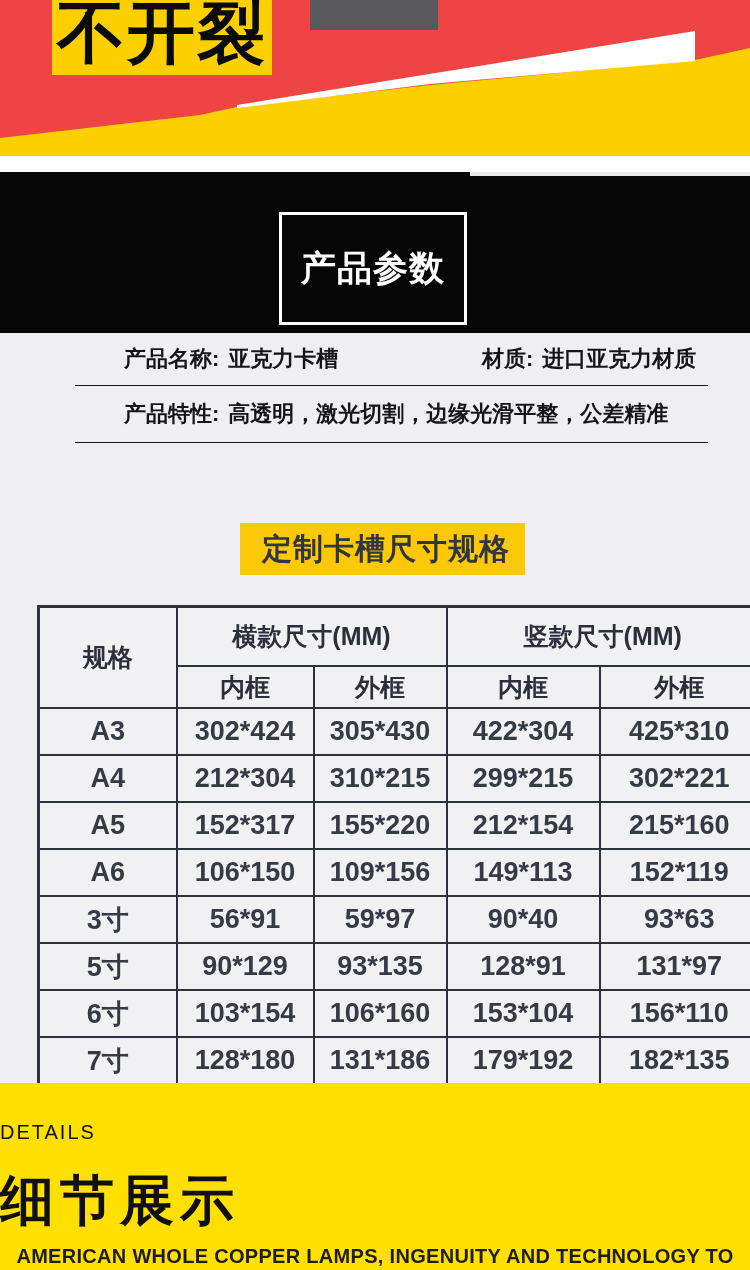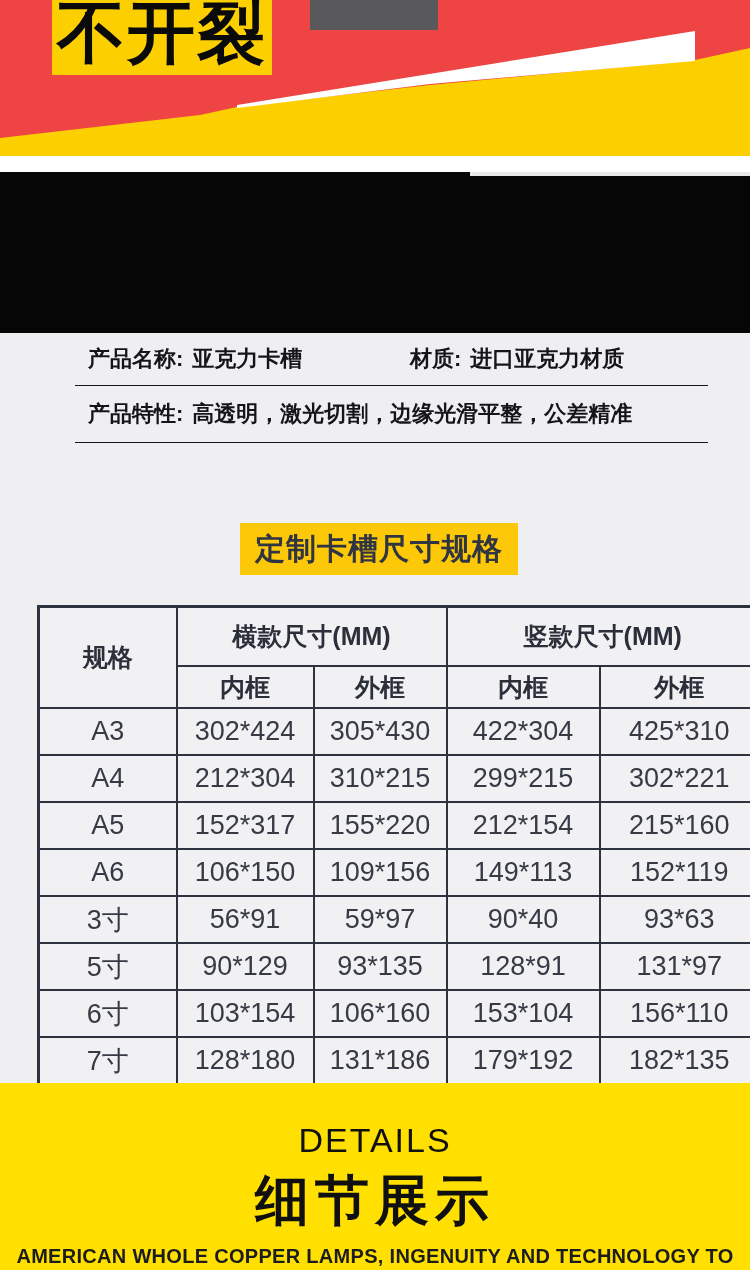--- a/index.html
+++ b/index.html
@@ -42,68 +42,71 @@
   .info { position:absolute; top:333px; left:0; width:750px; height:750px; background:#efeff1; }
   .info-rows { position:absolute; top:0; left:75px; width:633px; }
   .info-row {
     display:flex; align-items:center; box-sizing:border-box;
     border-bottom:1px solid #16161b; padding-left:13px;
     font-size:22px; font-weight:600; color:#141419; white-space:nowrap;
   }
   .info-row:nth-child(1){ height:53px; }
   .info-row:nth-child(2){ height:57px; }
   .info-row:nth-child(3){ height:56px; }
-  .info-row .pair { white-space:nowrap; }
+  .info-row .pair { white-space:nowrap;margin-left:36px; }
   .info-row.two .pair:first-child { width:322px; flex:none; }
   .info-row .lbl { margin-right:9px; }
 
   .size-title {
     position:absolute; left:240px; top:190px; width:278px; height:52px;
-    background:#fcc808; display:flex; align-items:center; justify-content:center;
+    background:#fcc808; display:flex; align-items:center; justify-content:center;padding-left:7px;
   }
   .size-title span { font-size:30px; font-weight:700; color:#2f3542; letter-spacing:1px; }
 
   .spec-table {
     position:absolute; left:17px; top:272px; width:721px;
     border-collapse:collapse; table-layout:fixed;
     border:3px solid #2e323e;
     margin-left:20px;
   }
   .spec-table th, .spec-table td {
     border:2px solid #2e323e; text-align:center; background:#f1f1f3; padding:0;
   }
   .spec-table thead tr:first-child th { height:57px; }
   .spec-table thead tr:last-child th { height:40px; }
   .spec-table th { font-size:25px; font-weight:600; color:#2b2f3a; }
-  .spec-table td { height:45px; font-size:27px; font-weight:400; color:#363a45; }
+  .spec-table td { height:45px; font-size:27px; font-weight:700; color:#363a45; }
 
   
   .details { position:absolute; top:1083px; left:0; width:750px; height:187px; background:#ffe000; color:#101010; }
-  .details .en { position:absolute; top:38px; left:0; right:0; text-align:center; font-size:34px; font-weight:400; letter-spacing:2px; }
-  .details .cn { position:absolute; top:82px; left:0; right:0; text-align:center; font-size:54px; font-weight:800; letter-spacing:6px; }
+  .details .en { position:absolute; top:38px; left:0; right:0; font-size:20px; font-weight:400; letter-spacing:2px; }
+  .details .cn { position:absolute; top:82px; left:0; right:0; font-size:54px; font-weight:800; letter-spacing:6px; }
   .details .tagline { position:absolute; top:162px; left:0; right:0; text-align:center; font-size:20px; font-weight:600; letter-spacing:0.3px; color:#1c1c1c; }
 </style>
 </head>
 <body>
 
 <div class="page">
 
   <header class="banner">
     <div class="wedge-yellow"></div>
     <div class="stripe-white"></div>
     <div class="badge">
       <span>不开裂</span>
     </div>
     <div class="gray-block"></div>
   </header>
 
   <div class="white-band"></div>
 
   <section class="params-header">
     <div class="band-step"></div>
+    <div class="params-box">
+      <span>产品参数</span>
+    </div>
   </section>
 
   <section class="info">
     <div class="info-rows" id="info-rows">
         <div class="info-row two">
           <span class="pair"><span class="lbl">产品名称:</span><span class="val">亚克力卡槽</span></span>
           <span class="pair"><span class="lbl">材质:</span><span class="val">进口亚克力材质</span></span>
         </div>
         <div class="info-row">
           <span class="pair"><span class="lbl">产品特性:</span><span class="val">高透明，激光切割，边缘光滑平整，公差精准</span></span>

